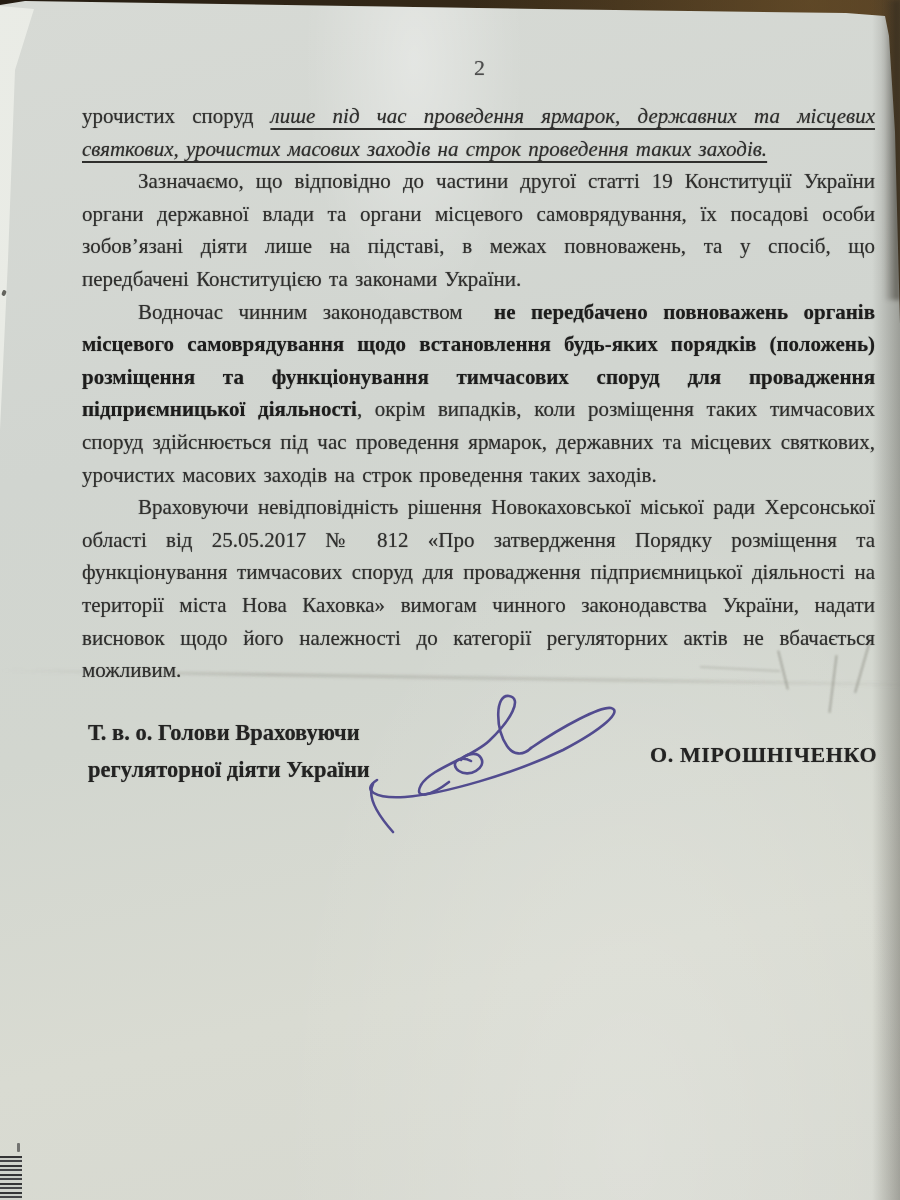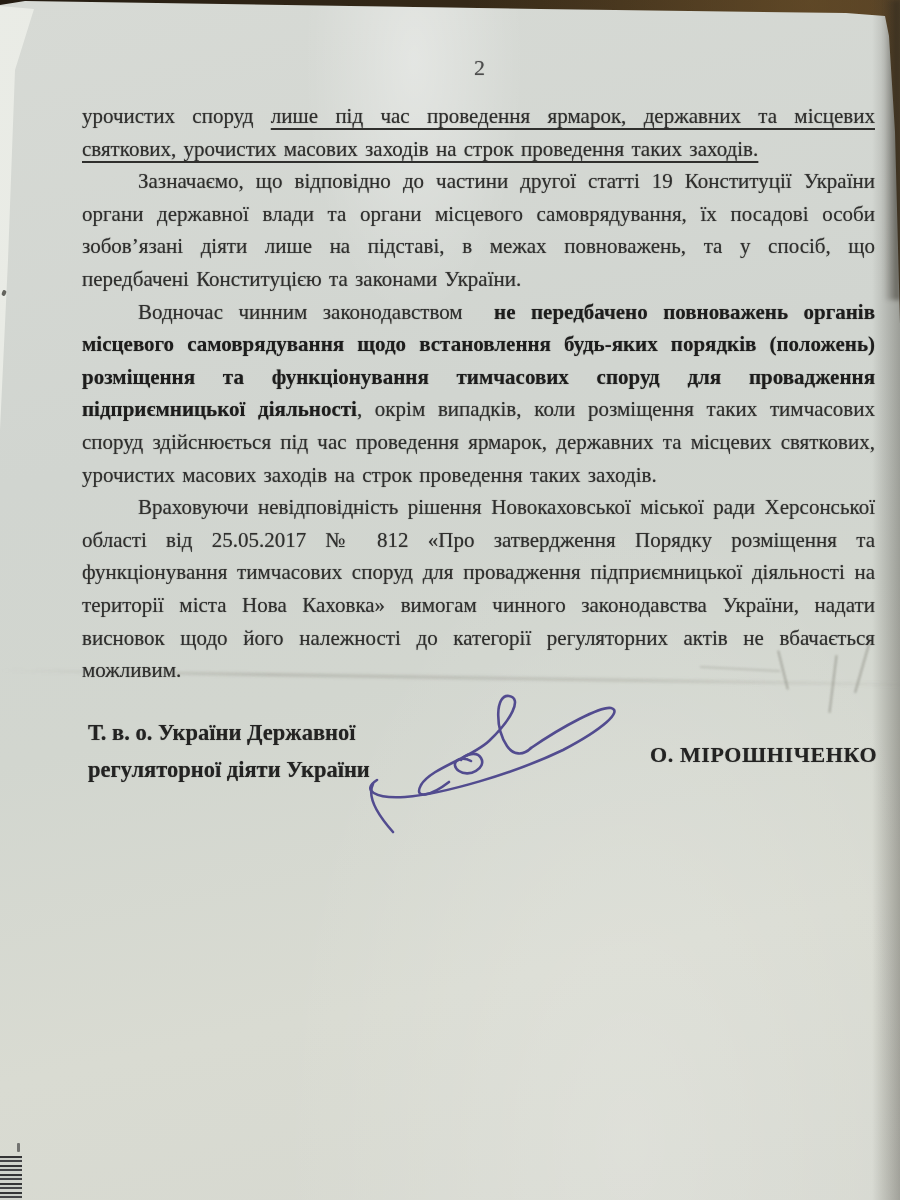--- a/index.html
+++ b/index.html
@@ -55,21 +55,21 @@
   }
   .body-text{
     position:absolute;left:82px;top:100px;width:793px;
     font-size:21px;line-height:32.6px;text-align:justify;color:#2f2f2d;
     text-shadow:0 0 1.1px rgba(60,60,60,.65);
     word-spacing:2px;
   }
   .body-text p{margin:0;padding:0;}
   .body-text p.indent{text-indent:56px;}
   .body-text .b{font-weight:bold;color:#1d1d1c;margin-left:16px;}
-  .body-text .u{text-decoration:underline;text-decoration-thickness:2px;text-underline-offset:5px;}
+  .body-text .u{text-decoration:underline;text-decoration-thickness:2px;text-underline-offset:5px;font-style:italic;}
 
   .sig-title{
     position:absolute;left:88px;top:714px;width:330px;
     font-size:22.5px;font-weight:bold;line-height:37px;color:#232322;
     text-shadow:0 0 1px rgba(50,50,50,.6);
   }
   .sig-name{
     position:absolute;left:650px;top:742px;
     font-size:22px;font-weight:bold;letter-spacing:.6px;color:#232322;
     text-shadow:0 0 1px rgba(50,50,50,.6);
@@ -108,21 +108,21 @@
   <div class="page-number">2</div>
 
   <div class="body-text">
       <p class=""><span>урочистих споруд </span><span class="u">лише під час проведення ярмарок, державних та місцевих святкових, урочистих масових заходів на строк проведення таких заходів.</span></p>
       <p class="indent"><span>Зазначаємо, що відповідно до частини другої статті 19 Конституції України органи державної влади та органи місцевого самоврядування, їх посадові особи зобов’язані діяти лише на підставі, в межах повноважень, та у спосіб, що передбачені Конституцією та законами України.</span></p>
       <p class="indent"><span>Водночас чинним законодавством </span><span class="b">не передбачено повноважень органів місцевого самоврядування щодо встановлення будь-яких порядків (положень) розміщення та функціонування тимчасових споруд для провадження підприємницької діяльності</span><span>, окрім випадків, коли розміщення таких тимчасових споруд здійснюється під час проведення ярмарок, державних та місцевих святкових, урочистих масових заходів на строк проведення таких заходів.</span></p>
       <p class="indent"><span>Враховуючи невідповідність рішення Новокаховської міської ради Херсонської області від 25.05.2017 № 812 «Про затвердження Порядку розміщення та функціонування тимчасових споруд для провадження підприємницької діяльності на території міста Нова Каховка» вимогам чинного законодавства України, надати висновок щодо його належності до категорії регуляторних актів не вбачається можливим.</span></p>
     </div>
 
   <div class="sig-title">
-    <div>Т. в. о. України Державної</div>
+    <div>Т. в. о. Голови Враховуючи</div>
     <div>регуляторної діяти України</div>
   </div>
 
   <svg class="sig-ink" viewBox="0 0 292 158" fill="none" xmlns="http://www.w3.org/2000/svg">
     <g stroke="#47408a" stroke-width="2.6" stroke-linecap="round" fill="none" opacity="0.92">
       <path d="M 96 98 C 78 112, 60 116, 68 101 C 78 84, 118 74, 136 57 C 158 36, 170 14, 156 12 C 142 10, 142 44, 154 62 C 160 71, 170 72, 178 64"></path>
       <path d="M 118 77 C 106 70, 96 80, 106 87 C 116 94, 134 84, 128 74 C 124 67, 112 70, 108 76"></path>
       <path d="M 178 64 C 210 42, 248 22, 258 24 C 270 27, 250 45, 210 66 C 160 90, 90 110, 52 113 C 22 115, 8 106, 24 96"></path>
       <path d="M 20 100 C 14 112, 24 130, 40 148"></path>
     </g>

